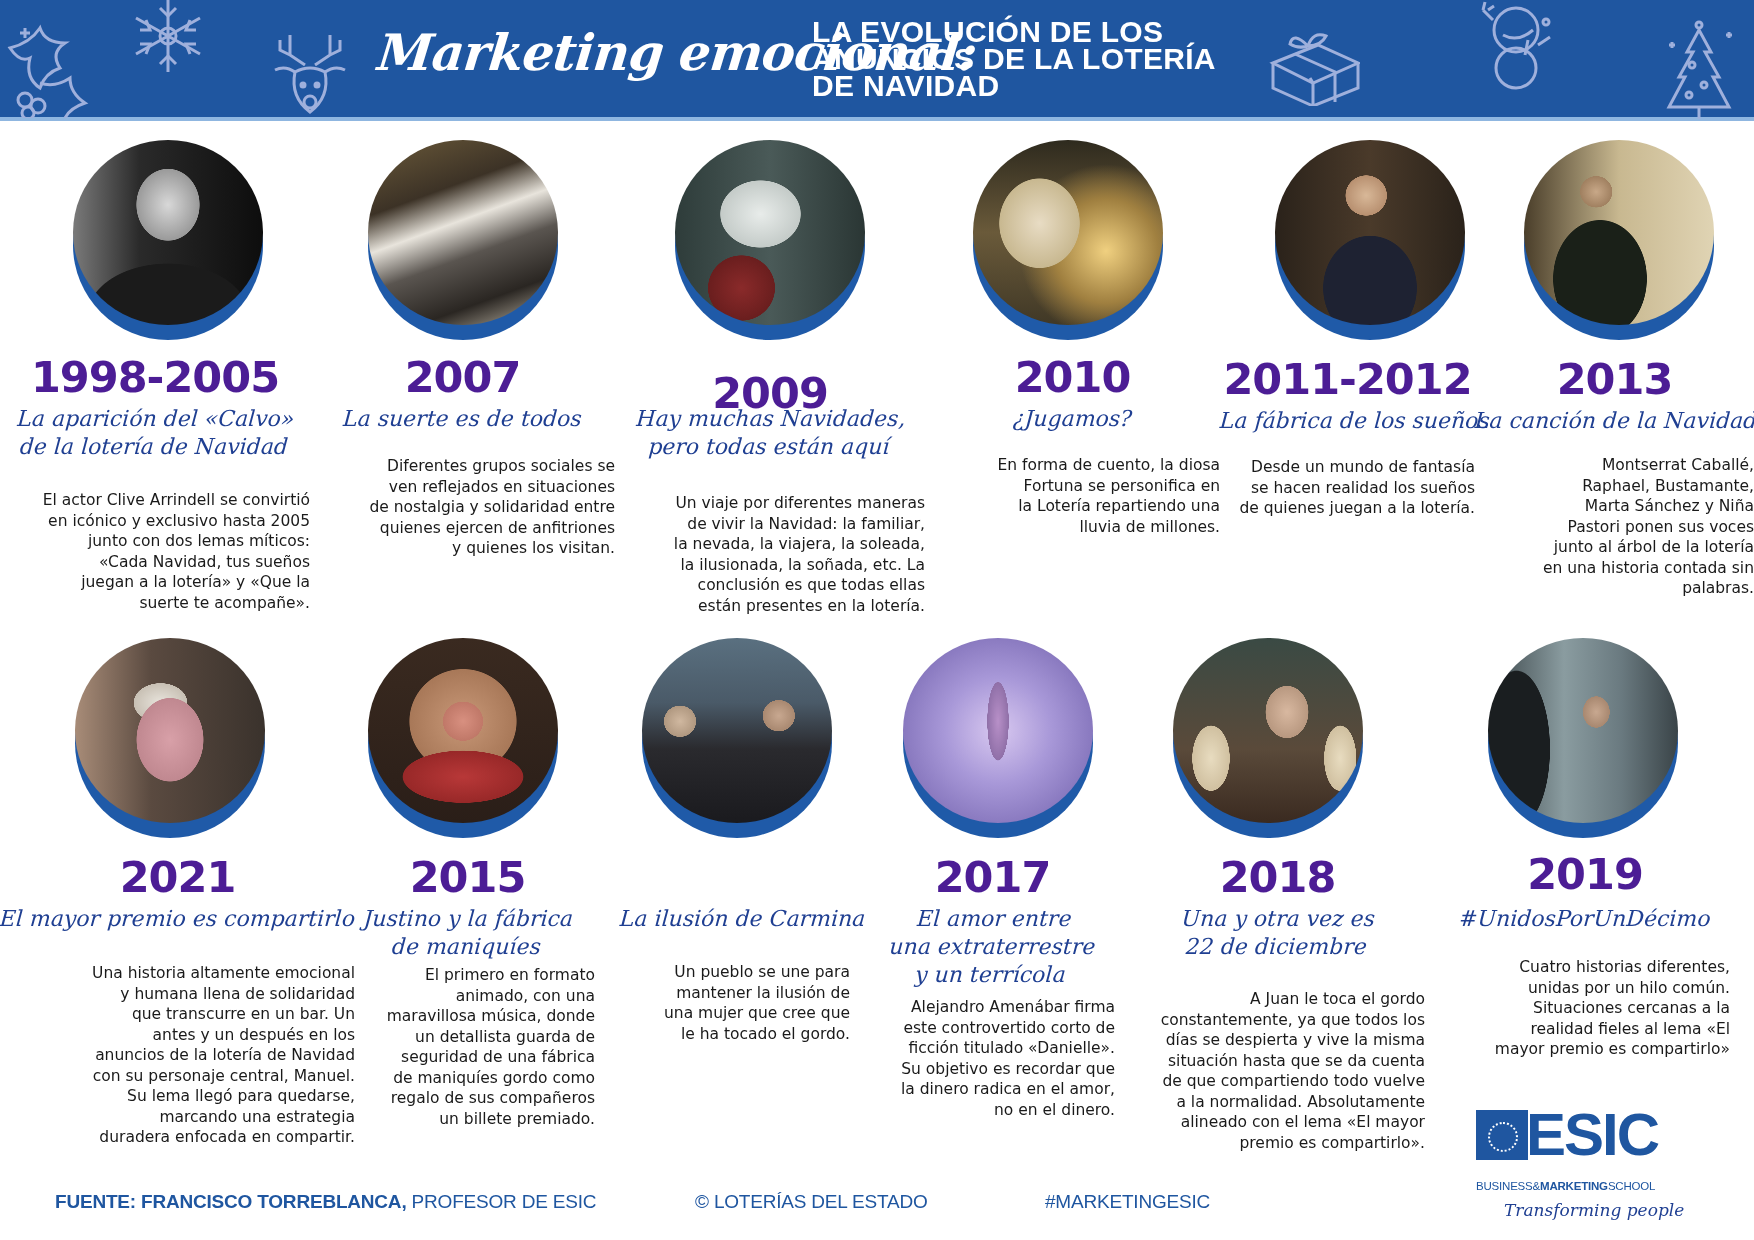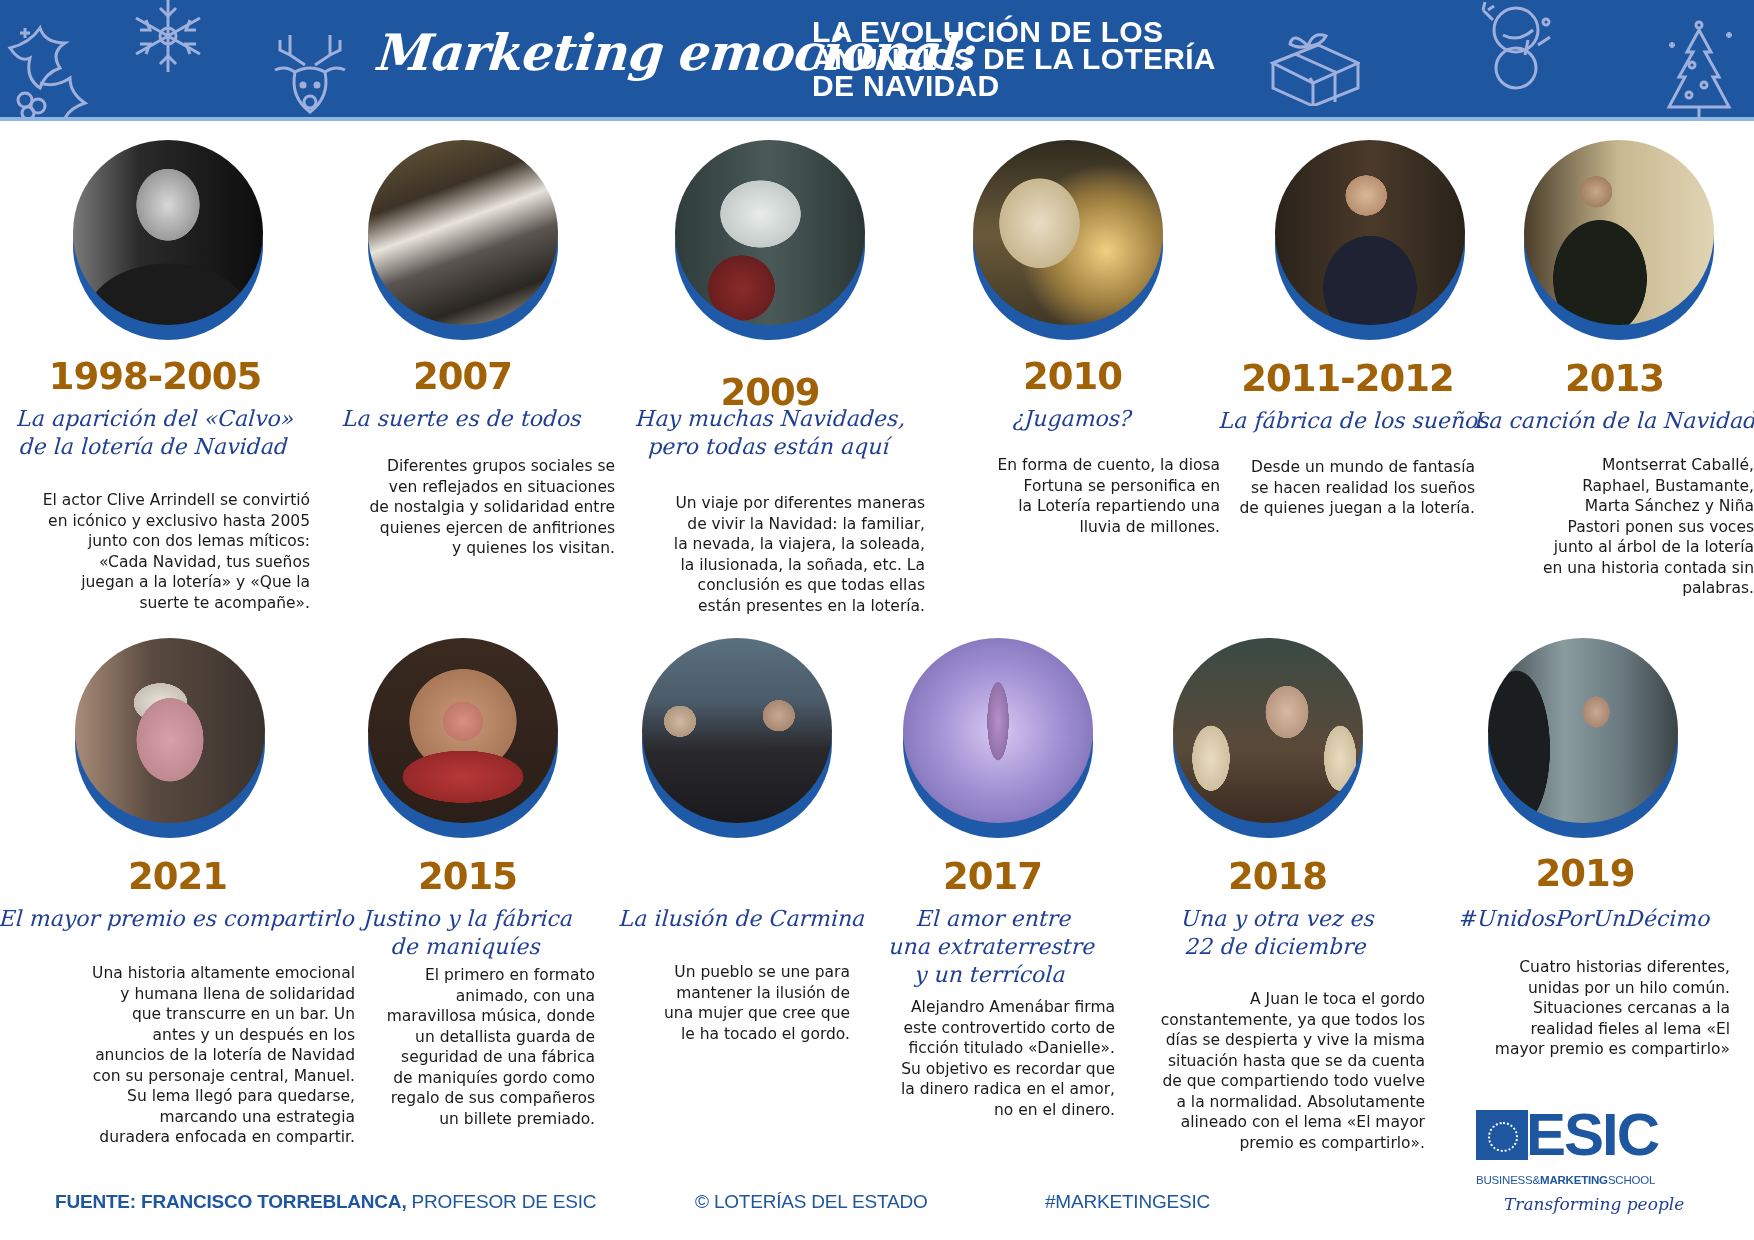--- a/index.html
+++ b/index.html
@@ -32,21 +32,21 @@
     position: absolute; left: 0; top: 10px; width: 190px; height: 190px;
     border-radius: 50%; background: #1f5aa8;
   }
   .photo {
     position: absolute; left: 0; top: 0; width: 190px; height: 185px;
     border-radius: 50%; overflow: hidden;
   }
   .year {
     position: absolute; left: 0; width: 100%;
     font-family: "DejaVu Sans", sans-serif; font-weight: bold;
-    font-size: 37px; color: #a16207; letter-spacing: -1px; line-height: 48px;
+    font-size: 43px; color: #4c1d95; letter-spacing: -1px; line-height: 48px;
   }
   .subtitle {
     position: absolute; left: 0; width: 100%;
     font-family: "DejaVu Serif", serif; font-style: italic;
     font-size: 22px; color: #1f3f92; line-height: 28px;
     transform: skewX(-4deg);
   }
   .desc {
     position: absolute; left: 0; width: 100%;
     font-family: "DejaVu Sans", sans-serif; font-size: 15.5px; line-height: 20.5px; color: #1a1a1a; text-align: right;
@@ -69,21 +69,21 @@
   .esic-emblem::after {
     content: ""; position: absolute; left: 12px; top: 12px; width: 26px; height: 26px;
     border-radius: 50%; border: 2px dotted #ffffff;
   }
   .esic-letters {
     font-family: "Liberation Sans", sans-serif; font-weight: bold; font-size: 60px; line-height: 50px;
     color: #1f56a0; letter-spacing: -2px; margin-left: -2px;
   }
   .esic-sub {
     font-family: "Liberation Sans", sans-serif; font-size: 11.5px; color: #1f56a0; letter-spacing: -0.2px;
-    margin-top: 14px; white-space: nowrap;
+    margin-top: 20px; white-space: nowrap;
   }
   .esic-sub b { font-weight: bold; }
   .esic-tag {
     font-family: "DejaVu Serif", serif; font-style: italic; font-size: 17px; color: #1f3f92;
     margin-top: 8px; margin-left: 28px; white-space: nowrap; text-align: center;
   }
 </style>
 </head>
 <body>
 

